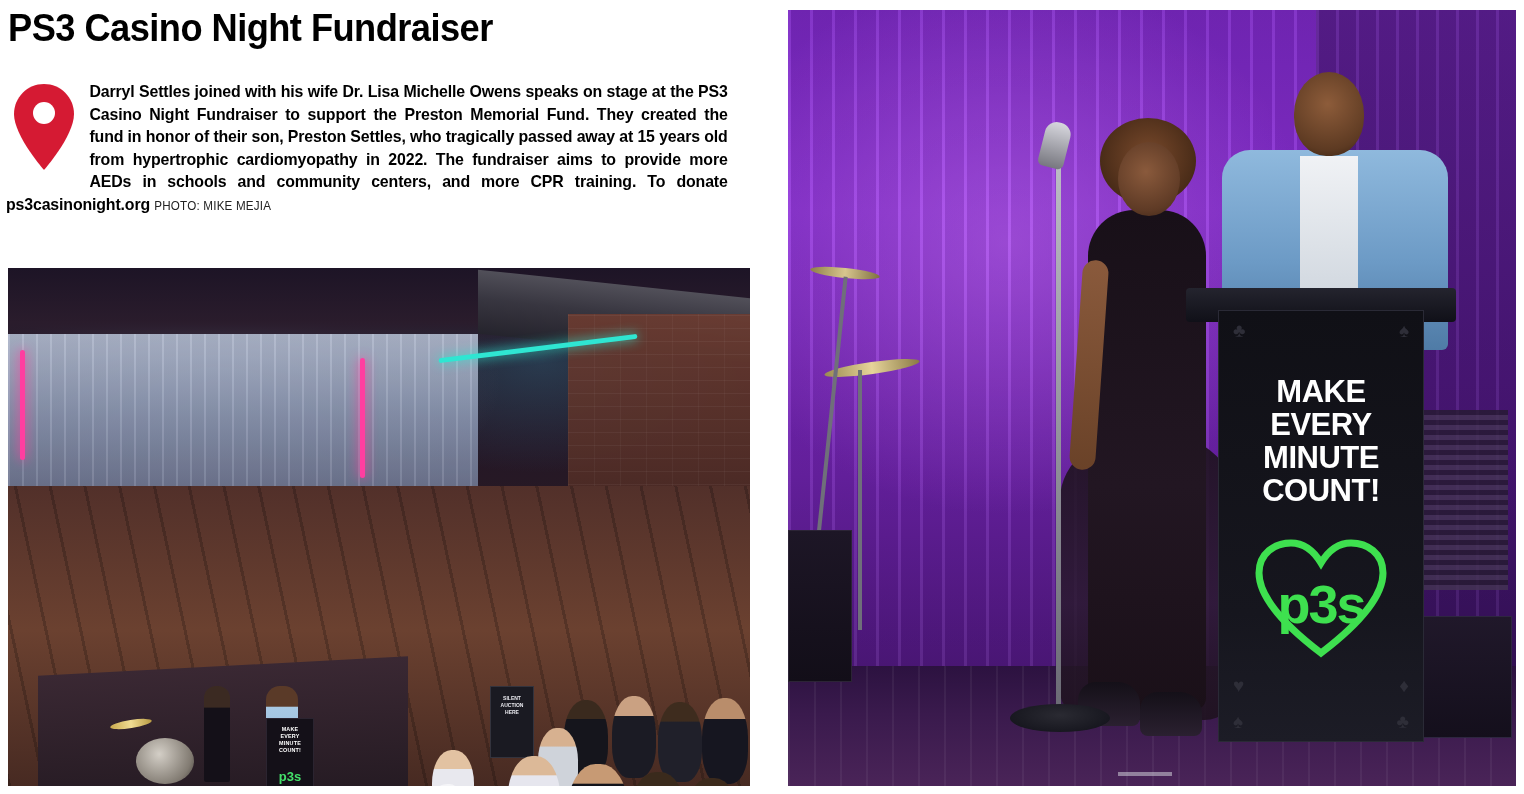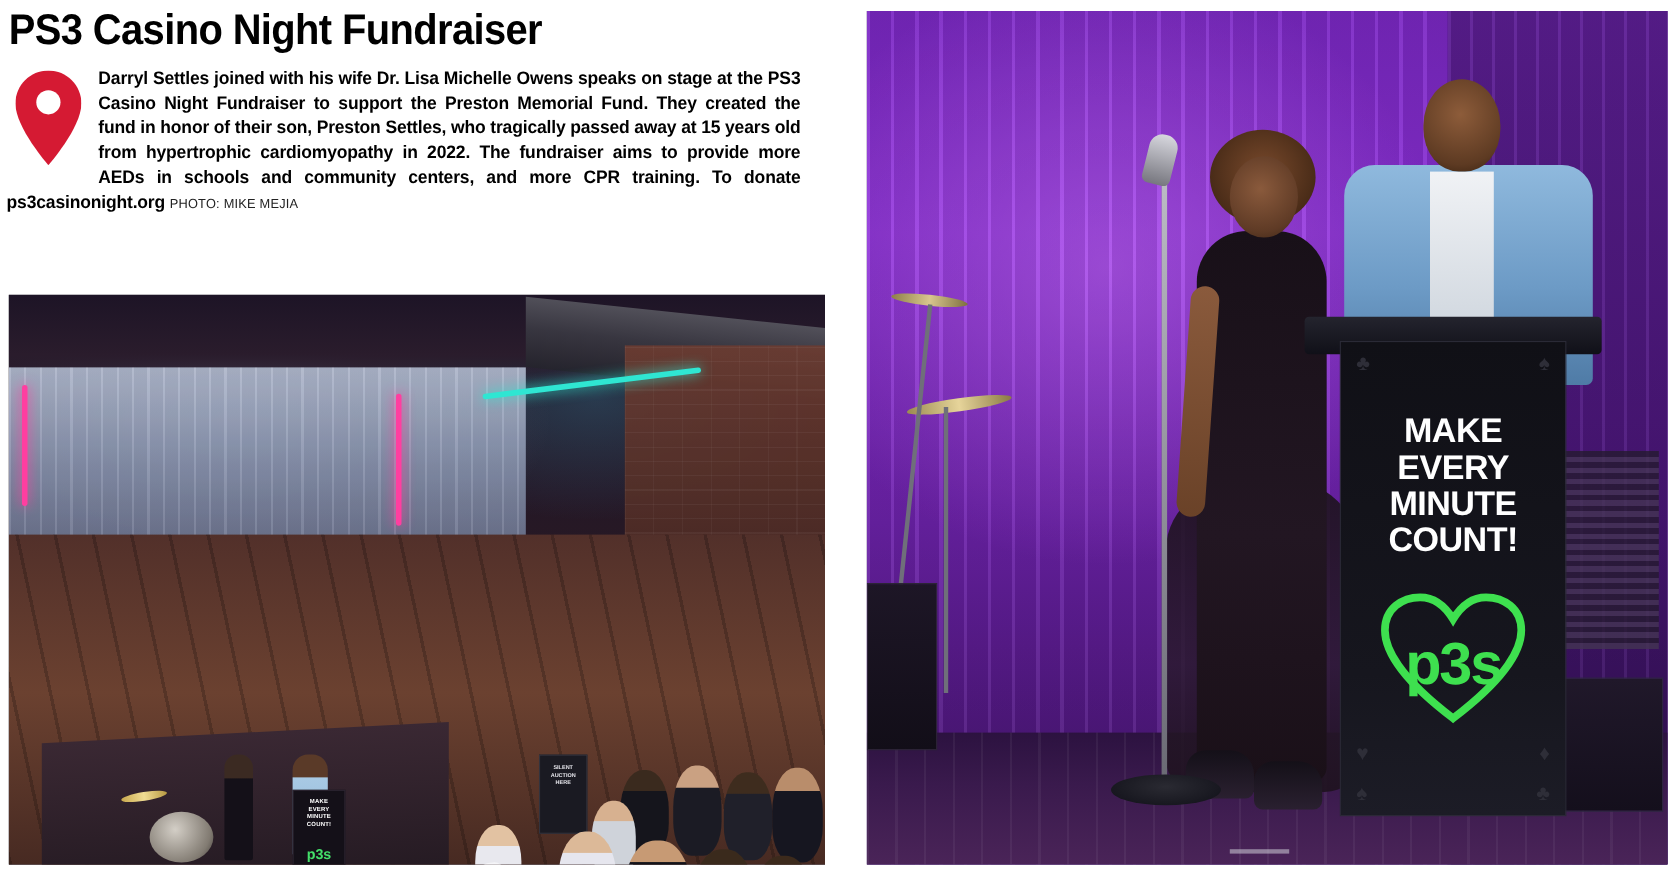--- a/index.html
+++ b/index.html
@@ -39,21 +39,21 @@
     line-height: 44px;
     letter-spacing: -0.6px;
     color: #000000;
     transform: scaleX(0.93);
     transform-origin: left top;
     white-space: nowrap;
   }
   .caption-block {
     position: absolute;
     left: 6px;
-    top: 60px;
+    top: 80px;
     width: 744px;
   }
   .pin-wrap {
     float: left;
     width: 72px;
     height: 92px;
     margin: 4px 6px 0 8px;
     shape-outside: polygon(0 0, 100% 0, 100% 100%, 0 100%);
   }
   .pin {

